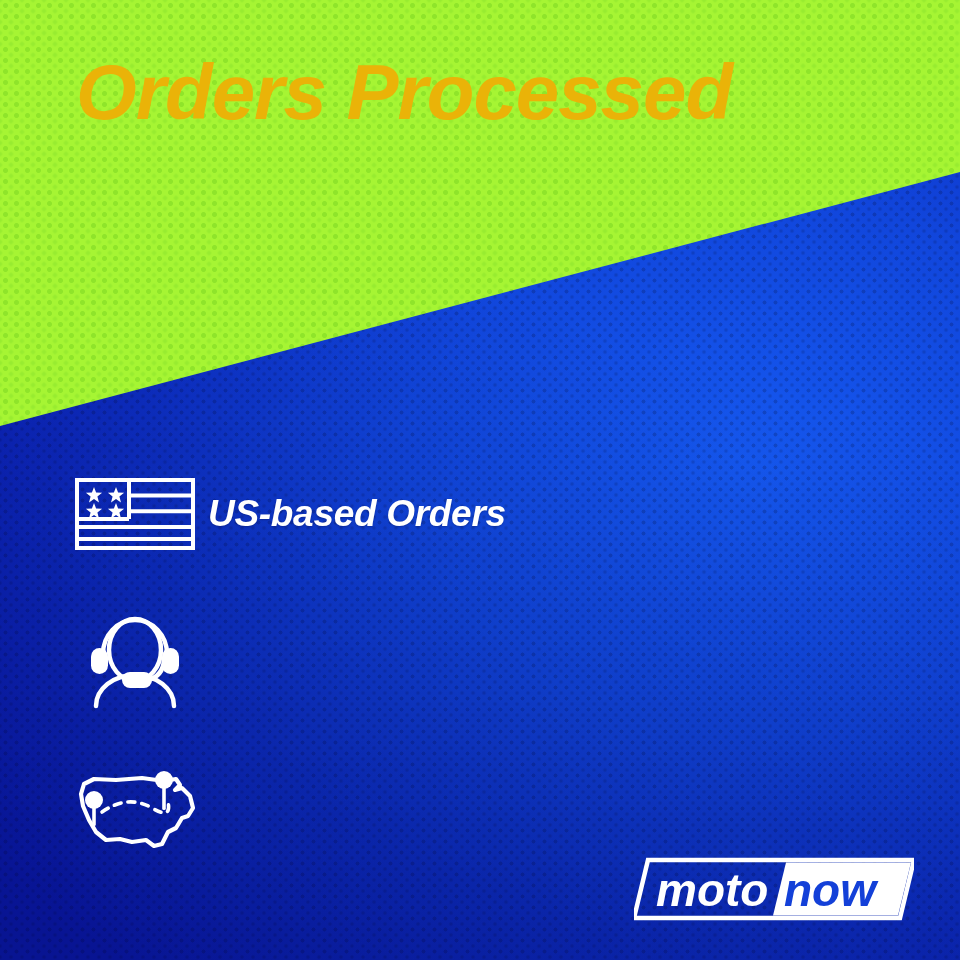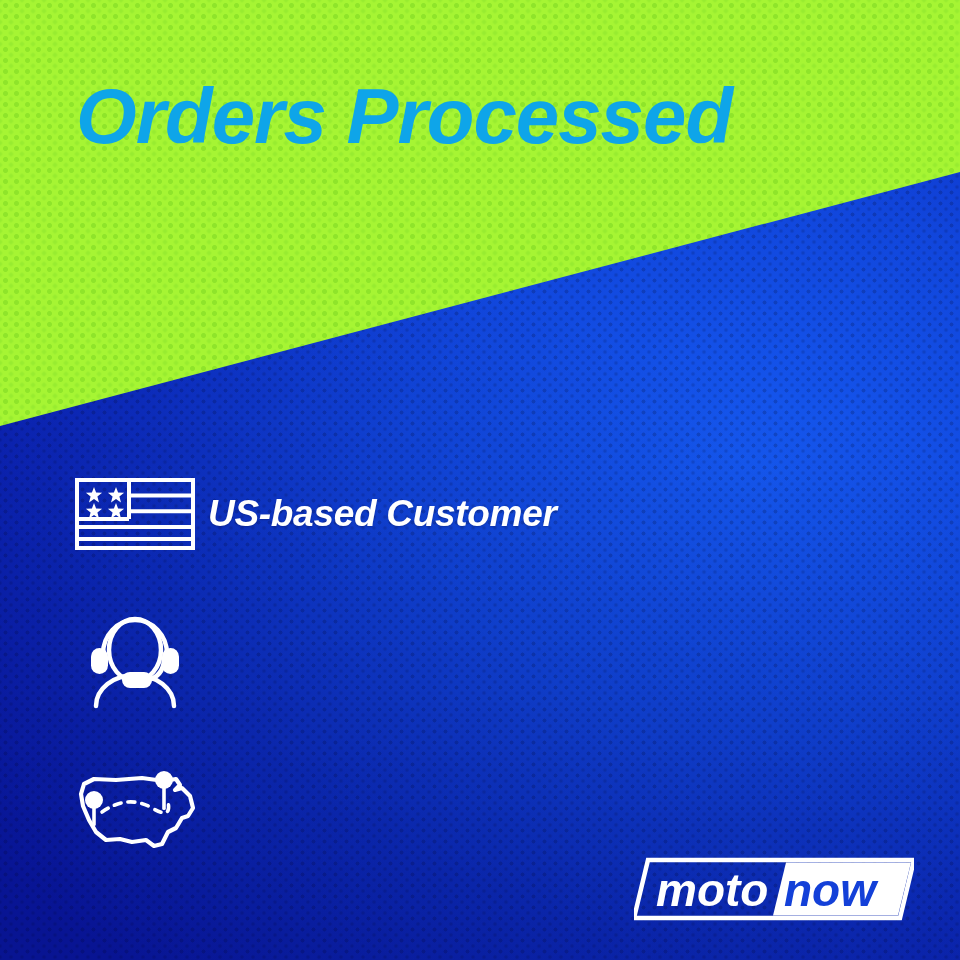--- a/index.html
+++ b/index.html
@@ -59,28 +59,27 @@
     background-image:radial-gradient(circle at center, rgba(120,215,40,0.30) 1.8px, rgba(0,0,0,0) 2.6px);
     background-size:11px 11px;
     background-position:5.5px 5.5px;
   }
 
   
   .headline {
     position:absolute;
     left:76px; top:56px;
     width:860px;
-    color:#0ea5e9;
+    color:#eab308;
     font-size:78px;
     line-height:.93;
     font-weight:bold;
     font-style:italic;
     letter-spacing:-1px;
     white-space:nowrap;
-    margin-top:24px;
   }
   .headline .hl-line { display:block; }
   .hl-line-2 { margin-top:4px; }
 
   
   .features {
     position:absolute;
     left:72px; top:440px;
     width:840px;
   }
@@ -149,21 +148,21 @@
             <line x1="5" y1="44" x2="57" y2="44"></line>
           </g>
           <g fill="#ffffff">
             <polygon points="22,12 24.1,17.6 30.1,17.8 25.4,21.5 27,27.4 22,23.9 17,27.4 18.6,21.5 13.9,17.8 19.9,17.6"></polygon>
             <polygon points="44,12 46.1,17.6 52.1,17.8 47.4,21.5 49,27.4 44,23.9 39,27.4 40.6,21.5 35.9,17.8 41.9,17.6"></polygon>
             <polygon points="22,28 24.1,33.6 30.1,33.8 25.4,37.5 27,43.4 22,39.9 17,43.4 18.6,37.5 13.9,33.8 19.9,33.6"></polygon>
             <polygon points="44,28 46.1,33.6 52.1,33.8 47.4,37.5 49,43.4 44,39.9 39,43.4 40.6,37.5 35.9,33.8 41.9,33.6"></polygon>
           </g>
         </svg>
       </div>
-      <div class="feature-label">US-based Customer</div>
+      <div class="feature-label">US-based Orders</div>
     </div>
 
     <div class="feature-row">
       <div class="feature-icon">
         <svg width="126" height="96" viewBox="0 0 126 96" aria-hidden="true">
           <g fill="none" stroke="#ffffff" stroke-width="4.5" stroke-linecap="round">
 
             <ellipse cx="63" cy="36" rx="26" ry="31"></ellipse>
 
             <path d="M31 40 A32 34 0 0 1 95 40"></path>

